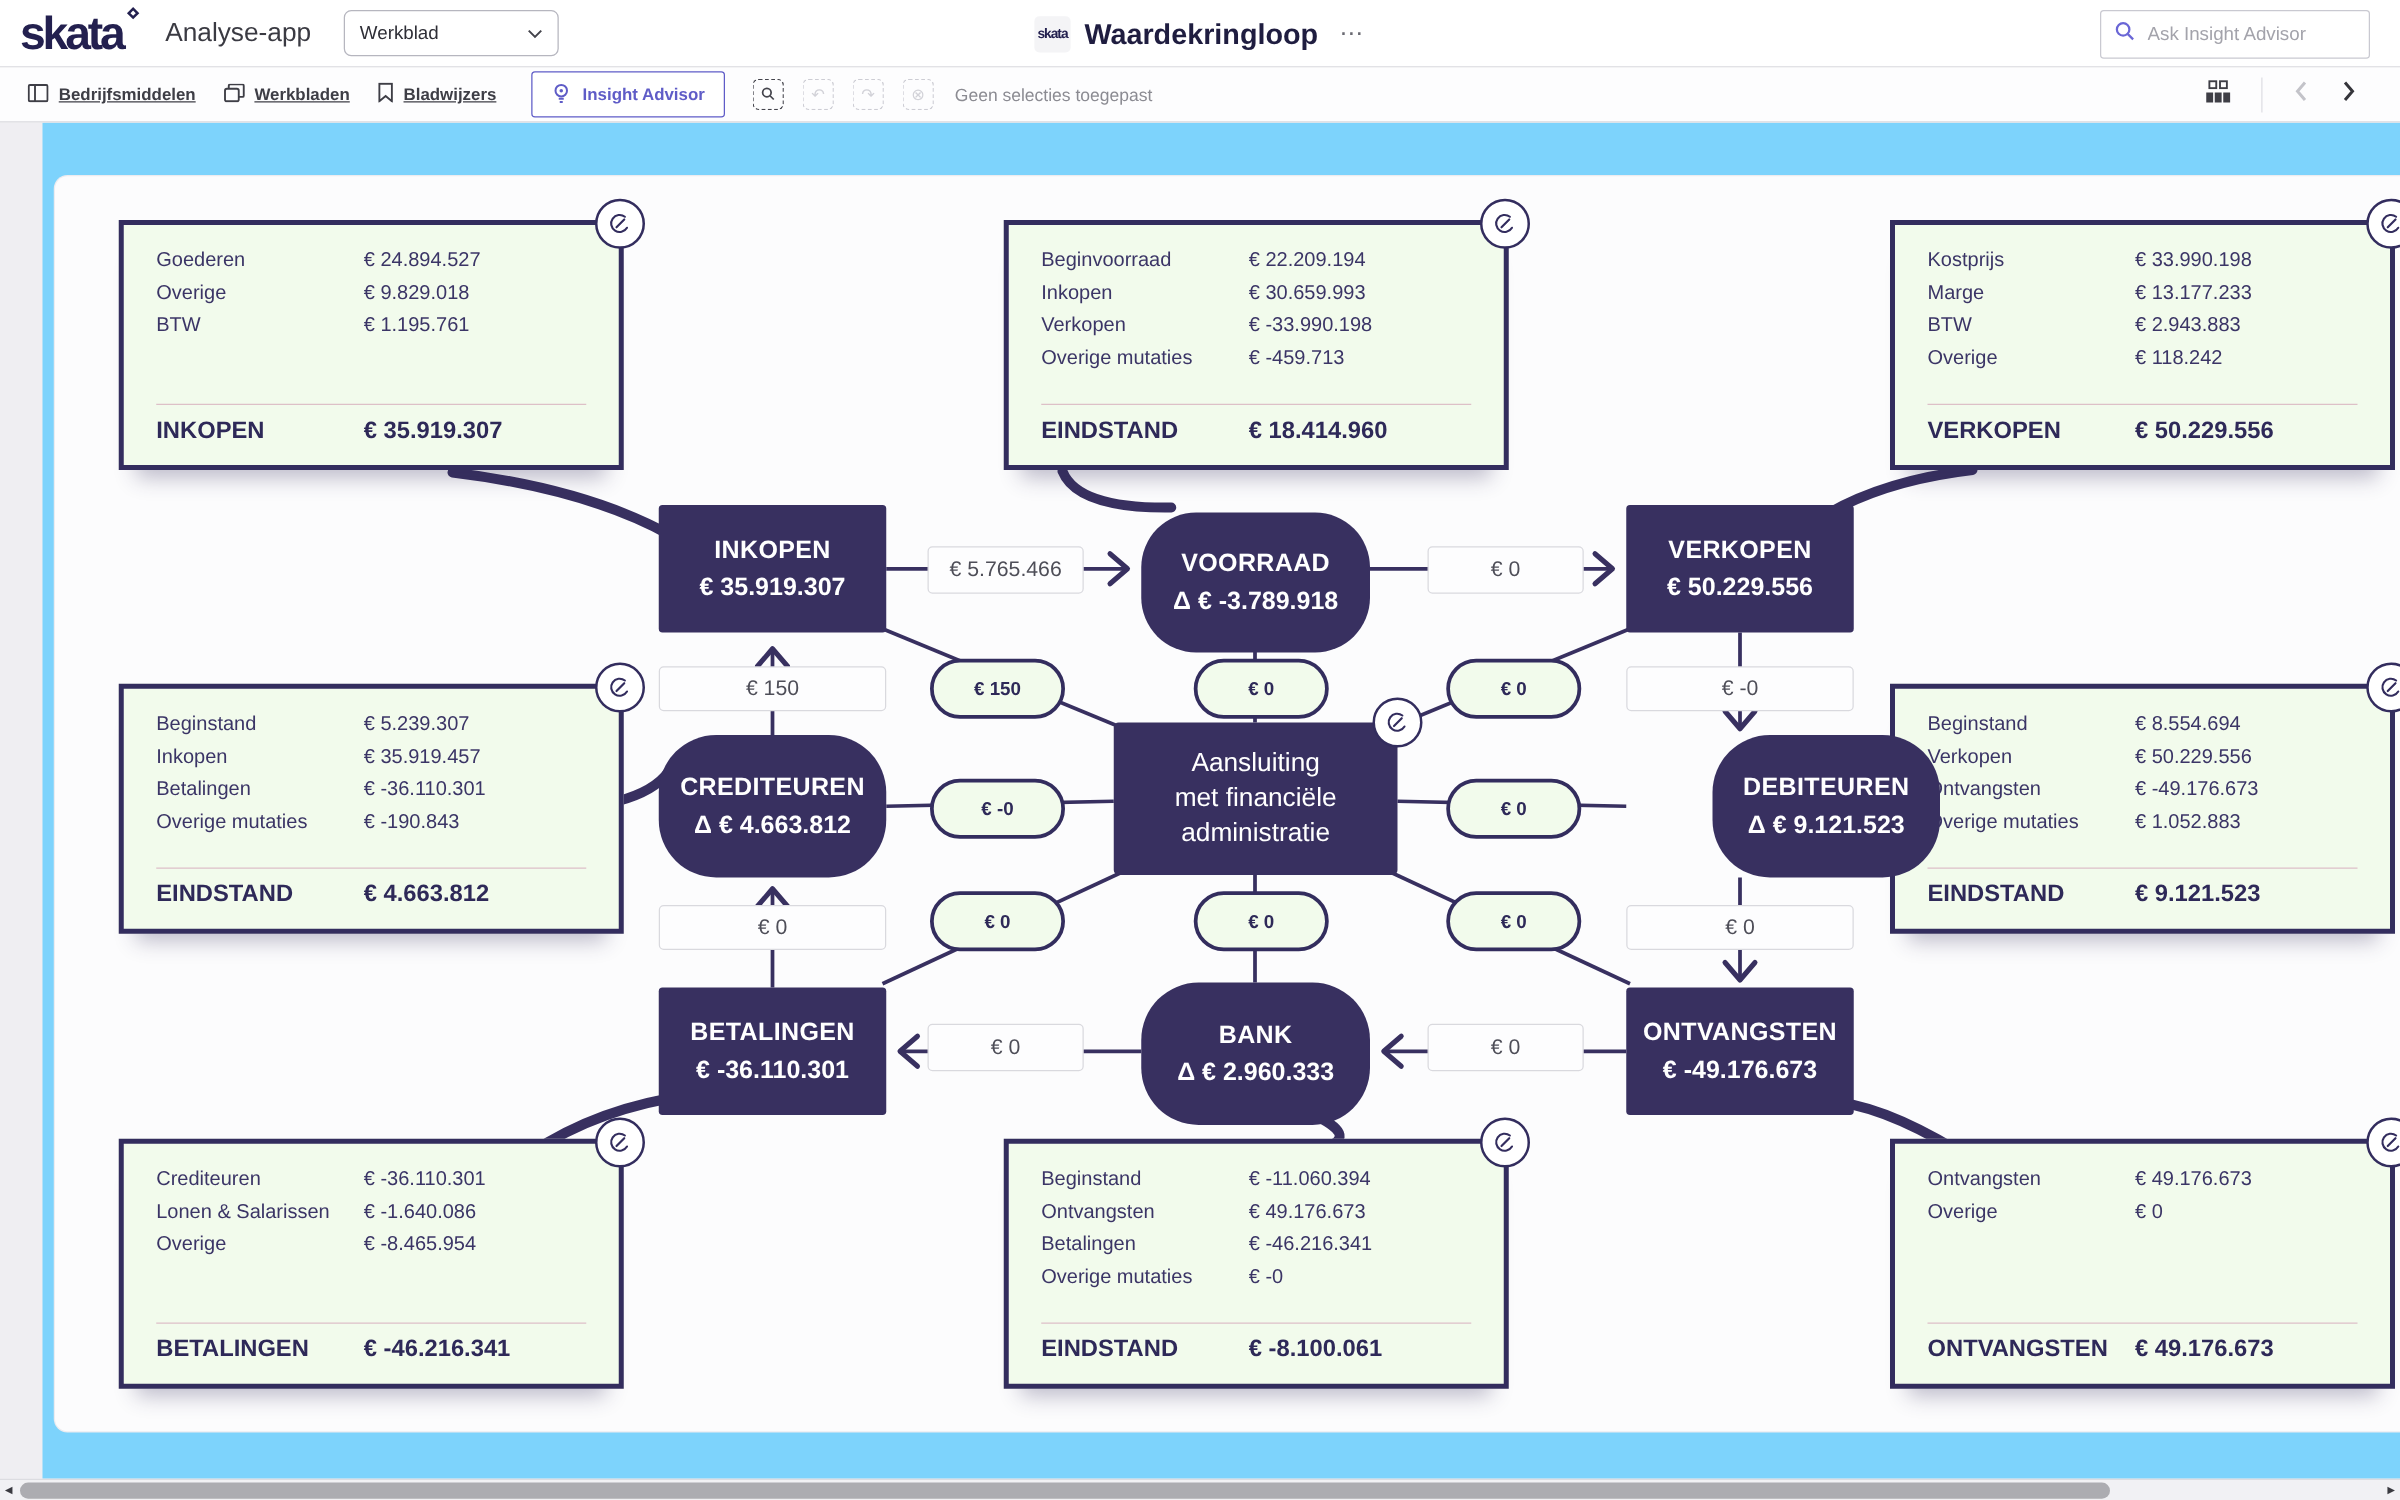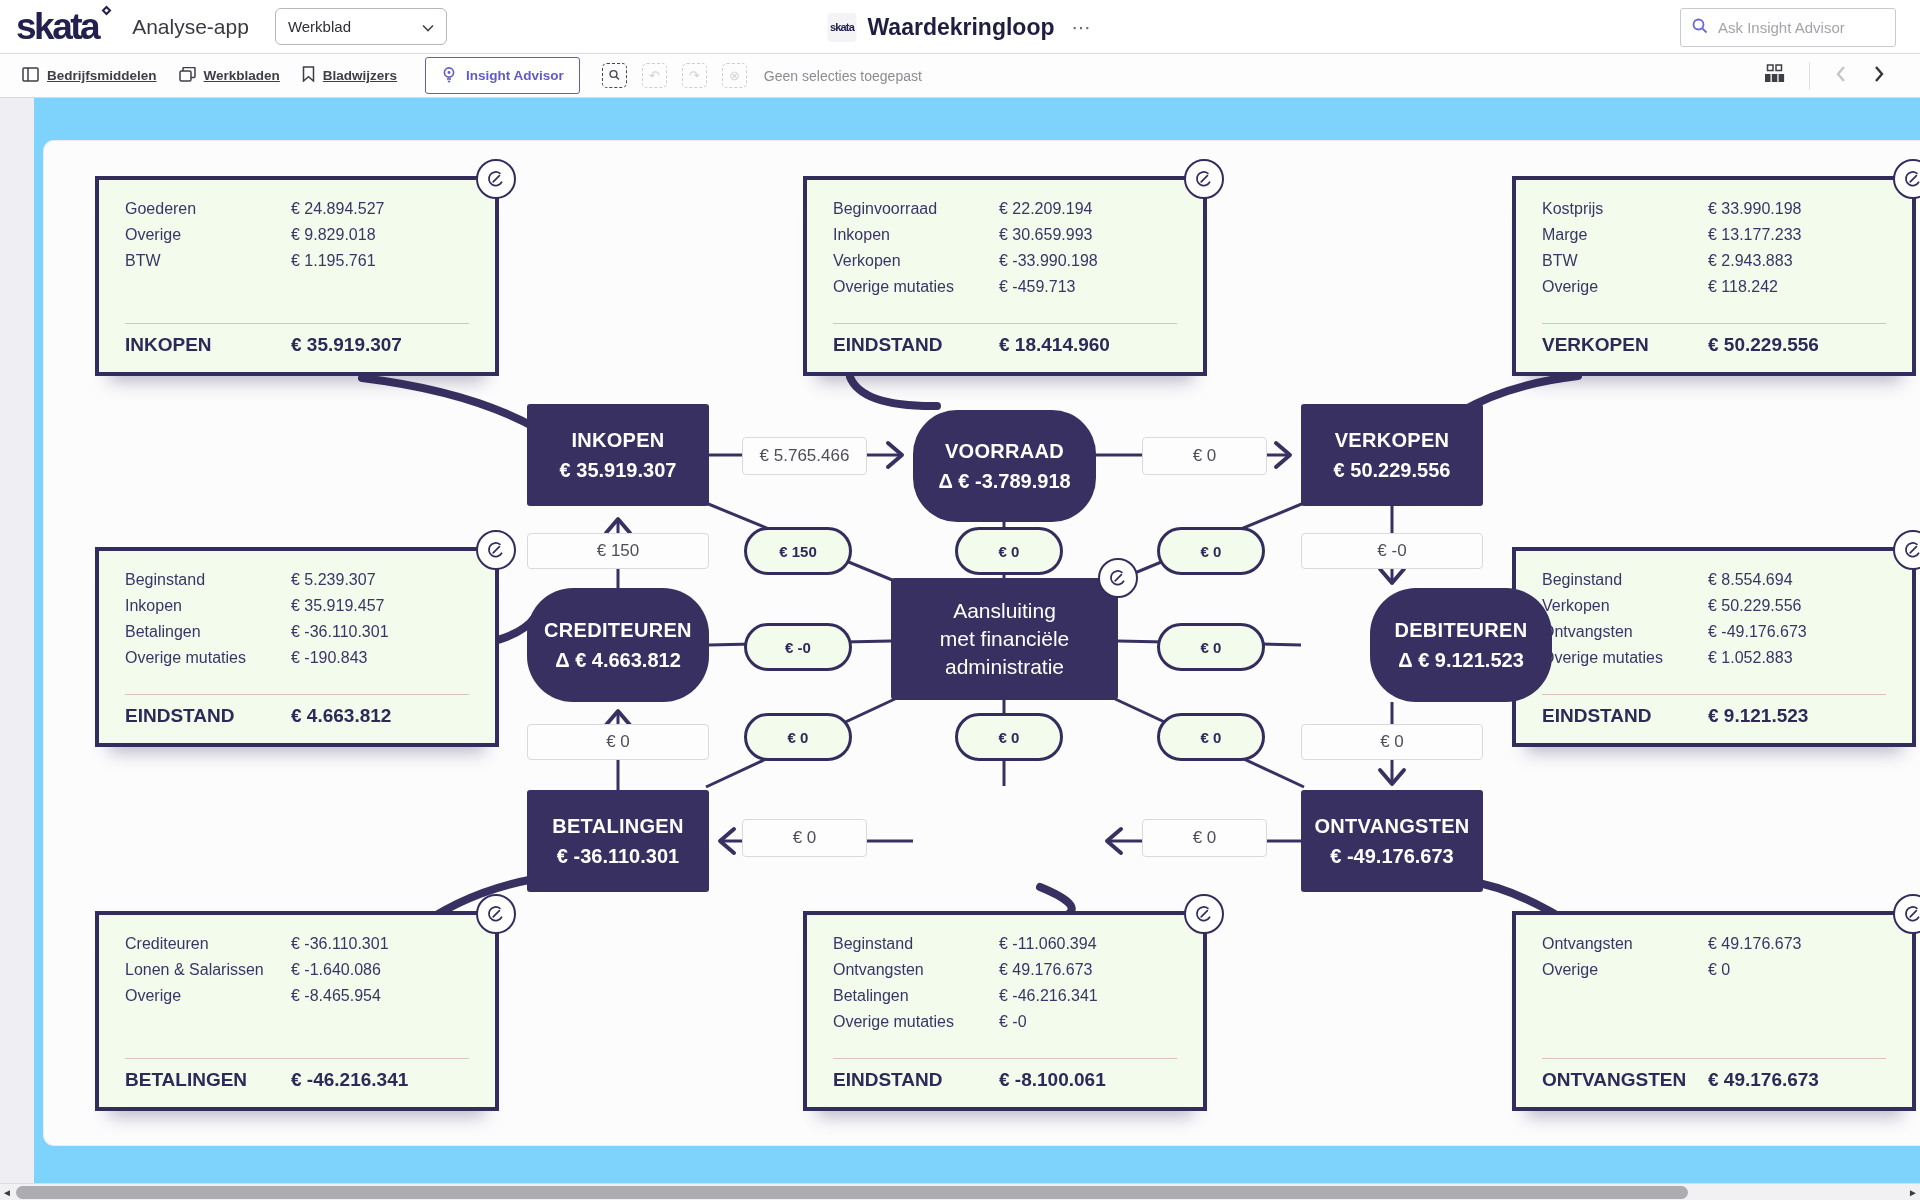--- a/index.html
+++ b/index.html
@@ -517,20 +517,24 @@
       <div>administratie</div>
     </div>
     <div class="node squircle" style="left:1326px; top:447px; width:182px; height:114px;">
       <div class="t">DEBITEUREN</div>
       <div class="v">Δ € 9.121.523</div>
     </div>
     <div class="node rectnode" style="left:483px; top:649px; width:182px; height:102px;">
       <div class="t">BETALINGEN</div>
       <div class="v">€ -36.110.301</div>
     </div>
+    <div class="node squircle" style="left:869px; top:645px; width:183px; height:114px;">
+      <div class="t">BANK</div>
+      <div class="v">Δ € 2.960.333</div>
+    </div>
     <div class="node rectnode" style="left:1257px; top:649px; width:182px; height:102px;">
       <div class="t">ONTVANGSTEN</div>
       <div class="v">€ -49.176.673</div>
     </div>
 
     <div class="flabel" style="left:698px; top:296px; width:125px; height:38px;">€ 5.765.466</div>
     <div class="flabel" style="left:1098px; top:296px; width:125px; height:38px;">€ 0</div>
     <div class="flabel" style="left:483px; top:392px; width:182px; height:36px;">€ 150</div>
     <div class="flabel" style="left:1257px; top:392px; width:182px; height:36px;">€ -0</div>
     <div class="flabel" style="left:483px; top:583px; width:182px; height:36px;">€ 0</div>

